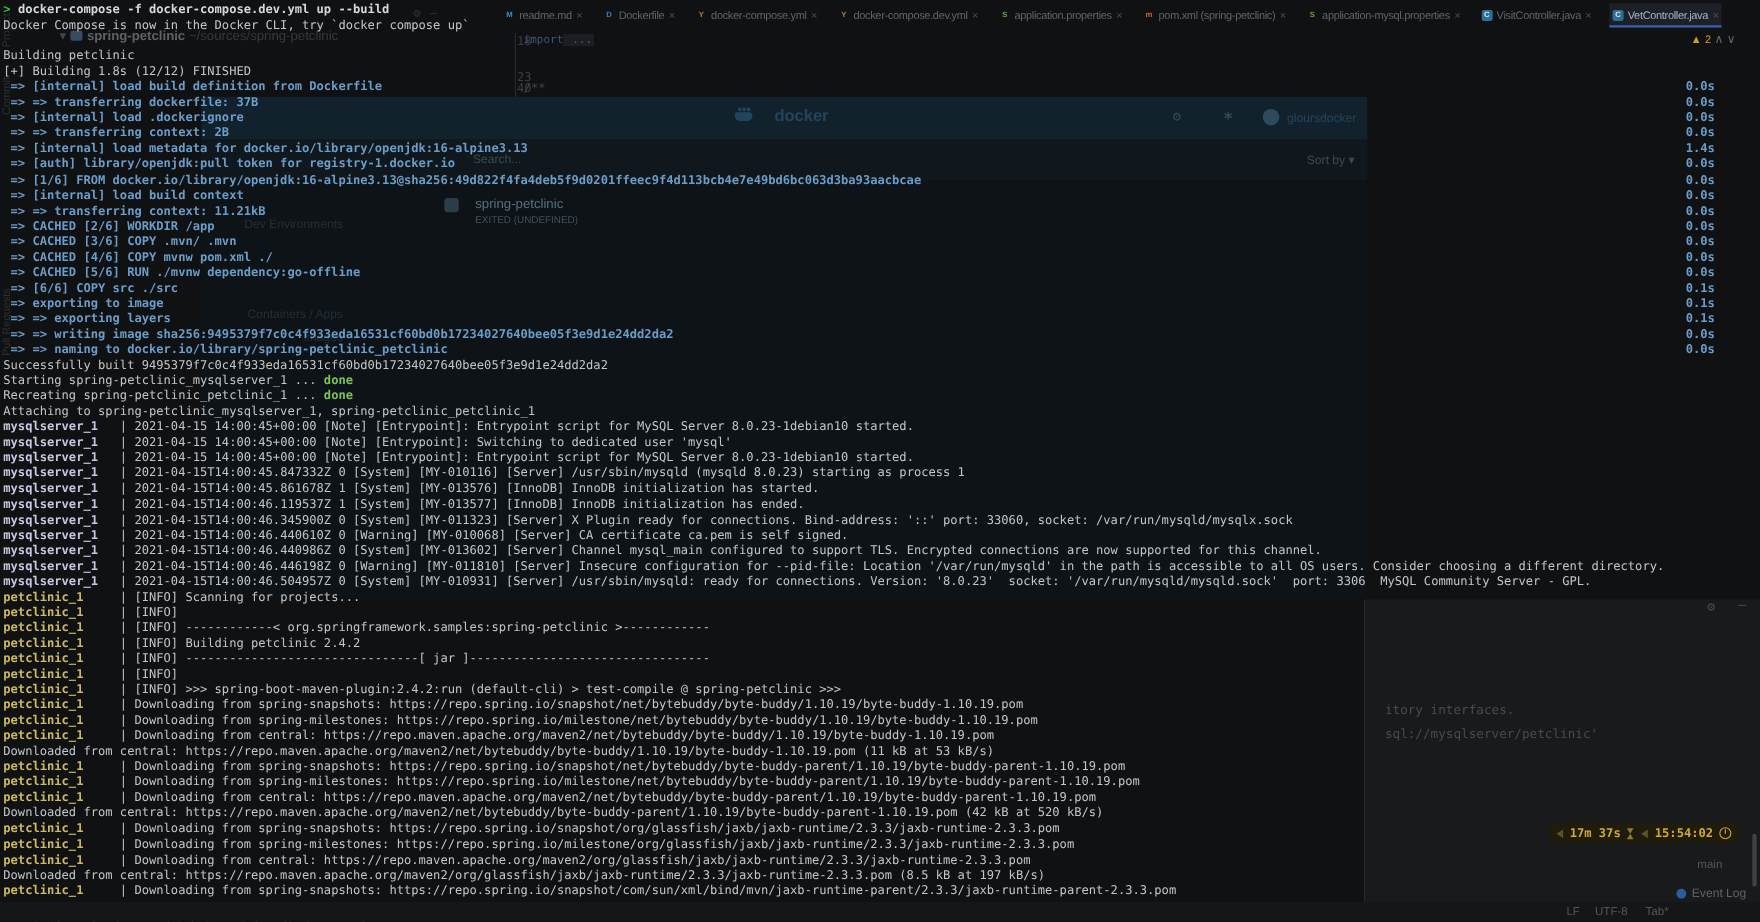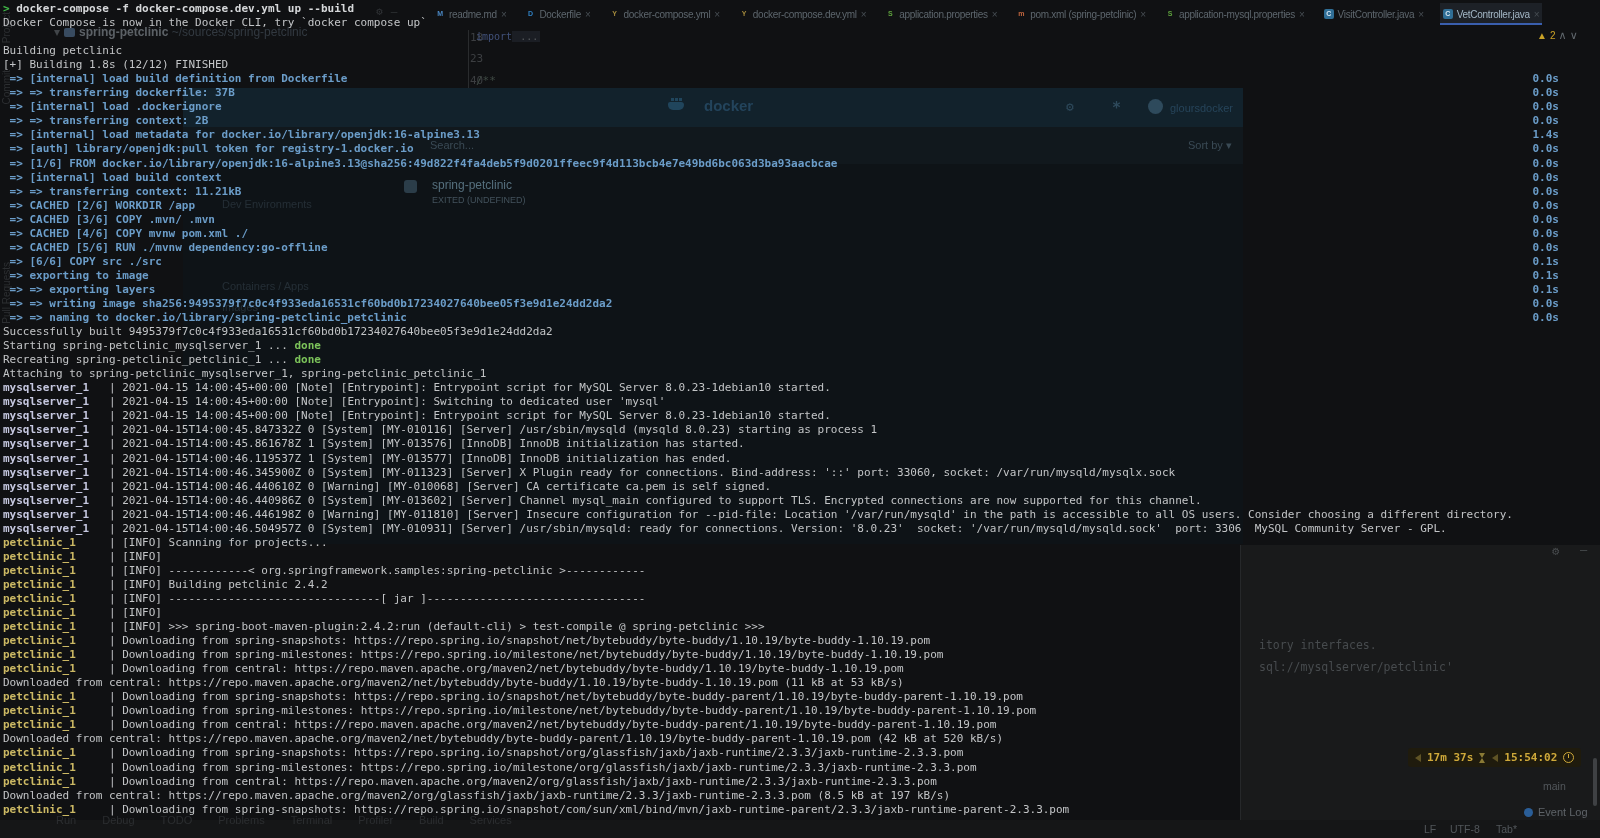--- a/index.html
+++ b/index.html
@@ -7,21 +7,21 @@
          font-family:"DejaVu Sans Mono",monospace;}
   
   .band{position:absolute;z-index:0;}
   .band-dockerhead{left:183px;top:88px;width:1060px;height:39px;background:#12222c;}
   .band-dockersearch{left:183px;top:127px;width:1060px;height:37px;background:#11181d;}
   .band-dockerbody{left:183px;top:164px;width:1060px;height:380px;background:#0e1317;}
   .band-editor{left:1240px;top:545px;width:360px;height:275px;background:#191a1b;border-left:1px solid #26282a;}
   .band-status{left:0;top:820px;width:1600px;height:18px;background:#151617;}
   
   .ghost{position:absolute;z-index:1;}
-  .tabbar{left:432px;top:3px;height:22px;display:flex;gap:13px;align-items:center;
+  .tabbar{left:455px;top:3px;height:22px;display:flex;gap:13px;align-items:center;
           font-family:"Liberation Sans",sans-serif;font-size:10px;letter-spacing:-0.3px;}
   .tab{display:flex;align-items:center;gap:4px;height:22px;padding:0 3px;color:#5d666d;}
   .tab .tab-x{color:#474e54;font-size:10px;}
   .tab .tic{width:10px;height:10px;line-height:10px;text-align:center;font-size:7px;font-weight:700;border-radius:2px;}
   .tic-markdown{color:#4a88c4;}.tic-docker{color:#2f81c4;}.tic-yaml{color:#a48a3c;}
   .tic-spring{color:#5fa33e;}.tic-maven{color:#c4673f;}
   .tic-class{background:#2f6e96;color:#d7e7f2;border-radius:50%;}
   .tab.active{background:#1d2127;box-shadow:inset 0 -2px 0 #3a5fae;color:#a3b6c5;}
   .ghost-topicons{left:376px;top:5px;color:#6a7076;opacity:.35;font-size:11px;letter-spacing:8px;}
   .inspections{left:1537px;top:29px;font-family:"Liberation Sans",sans-serif;font-size:11px;color:#61686e;}
@@ -30,42 +30,42 @@
   .proj-root .chev{color:#6a7076;}
   .proj-root .folder{display:inline-block;width:11px;height:9px;background:#5a7ca0;border-radius:2px;margin:0 4px -1px 4px;}
   .proj-root .pname{color:#9aa3ab;font-weight:700;}
   .proj-root .ppath{color:#4e5a66;}
   .vlabel{left:1px;color:#6c7176;opacity:.3;font-family:"Liberation Sans",sans-serif;font-size:10px;
           writing-mode:vertical-rl;transform:rotate(180deg);}
   .tree{left:95px;top:208px;opacity:.12;color:#8fa0b0;font-family:"Liberation Sans",sans-serif;font-size:11px;}
   .tree div{height:27px;}
   .gutter{left:468px;top:30px;width:1px;height:58px;background:#2a2c2e;}
   .lnum{color:#44474a;font-size:11px;opacity:.85;margin-left:46px;}
-  .ln1{left:424px;top:31px;}.ln2{left:424px;top:52px;}.ln3{left:424px;top:74px;}
+  .ln1{left:424px;top:31px;}.ln2{left:424px;top:64px;}.ln3{left:424px;top:74px;}
   .imp{left:476px;top:31px;font-size:10px;color:#41517a;}
   .imp .dots{color:#55585c;background:#1b1e24;padding:0 2px;}
   .cmt{left:476px;top:74px;font-size:11px;color:#3f4a44;}
   
   .dlogo{left:668px;top:97px;display:flex;align-items:center;gap:20px;}
   .whale{position:relative;width:16px;height:8px;background:#20455c;border-radius:2px 3px 5px 5px;}
   .whale::before{content:"";position:absolute;top:-4px;left:3px;width:3px;height:3px;background:#20455c;
                  box-shadow:4px 0 #20455c,8px 0 #20455c;}
   .dlogo .dtext{font-family:"Liberation Sans",sans-serif;font-size:15px;font-weight:700;color:#23445c;}
   .dico{color:#2e4a5c;font-size:13px;}
   .gear1{left:1066px;top:99px;}
   .bug1{left:1112px;top:99px;font-weight:700;font-size:15px;}
   .avatar{left:1148px;top:99px;width:15px;height:15px;border-radius:50%;background:#2e4a5c;}
   .uname{left:1170px;top:102px;font-family:"Liberation Sans",sans-serif;font-size:11px;color:#26445a;}
   .dsearch{left:430px;top:139px;font-family:"Liberation Sans",sans-serif;font-size:11px;color:#3a4a55;}
   .dsort{left:1188px;top:139px;font-family:"Liberation Sans",sans-serif;font-size:11px;color:#3a4a55;}
   .citem-ic{left:404px;top:180px;width:13px;height:13px;background:#3f5a6a;border-radius:3px;opacity:.6;}
   .cname{left:432px;top:178px;font-family:"Liberation Sans",sans-serif;font-size:12px;color:#56707e;}
   .cstat{left:432px;top:195px;font-family:"Liberation Sans",sans-serif;font-size:9px;color:#43525c;}
   .dside{left:222px;top:198px;font-family:"Liberation Sans",sans-serif;font-size:11px;color:#33404a;opacity:.6;}
-  .dside div{margin-bottom:0;}
+  .dside div{margin-bottom:0;text-align:right;}
   .dside .s0{margin-bottom:70px;}
   .dside .s1{margin-bottom:9px;}
   
   .rg1{left:1259px;top:638px;font-size:11.5px;color:#474b4e;}
   .rg2{left:1259px;top:660px;font-size:11.5px;color:#474b4e;}
   .ed-gear{left:1552px;top:544px;color:#53575a;font-size:12px;opacity:.8;}
   .ed-min{left:1580px;top:543px;color:#53575a;font-size:12px;opacity:.8;}
   .scrollthumb{left:1593px;top:758px;width:4px;height:48px;background:#3f4144;border-radius:2px;}
   
   .toolrow{left:56px;top:814px;display:flex;gap:26px;opacity:.22;color:#7a8087;
@@ -192,30 +192,20 @@
       <div class="s1">Containers / Apps</div>
       <div class="s2">Images</div>
     </div>
 
   <div class="ghost rg1">itory interfaces.</div>
   <div class="ghost rg2">sql://mysqlserver/petclinic'</div>
   <div class="ghost ed-gear">⚙</div>
   <div class="ghost ed-min">—</div>
   <div class="ghost scrollthumb"></div>
 
-  <div class="ghost toolrow" id="toolrow">
-      <span>Run</span>
-      <span>Debug</span>
-      <span>TODO</span>
-      <span>Problems</span>
-      <span>Terminal</span>
-      <span>Profiler</span>
-      <span>Build</span>
-      <span>Services</span>
-    </div>
   <div class="ghost buildmsg">Build completed successfully in 8 sec, 742 ms (8 minutes ago)</div>
   <div class="ghost sb sb-lf">LF</div>
   <div class="ghost sb sb-enc">UTF-8</div>
   <div class="ghost sb sb-tab">Tab*</div>
   <div class="ghost sb sb-branch">main</div>
   <div class="ghost eventlog">
     <span class="dot"></span>
     <span class="elabel">Event Log</span>
   </div>
 

